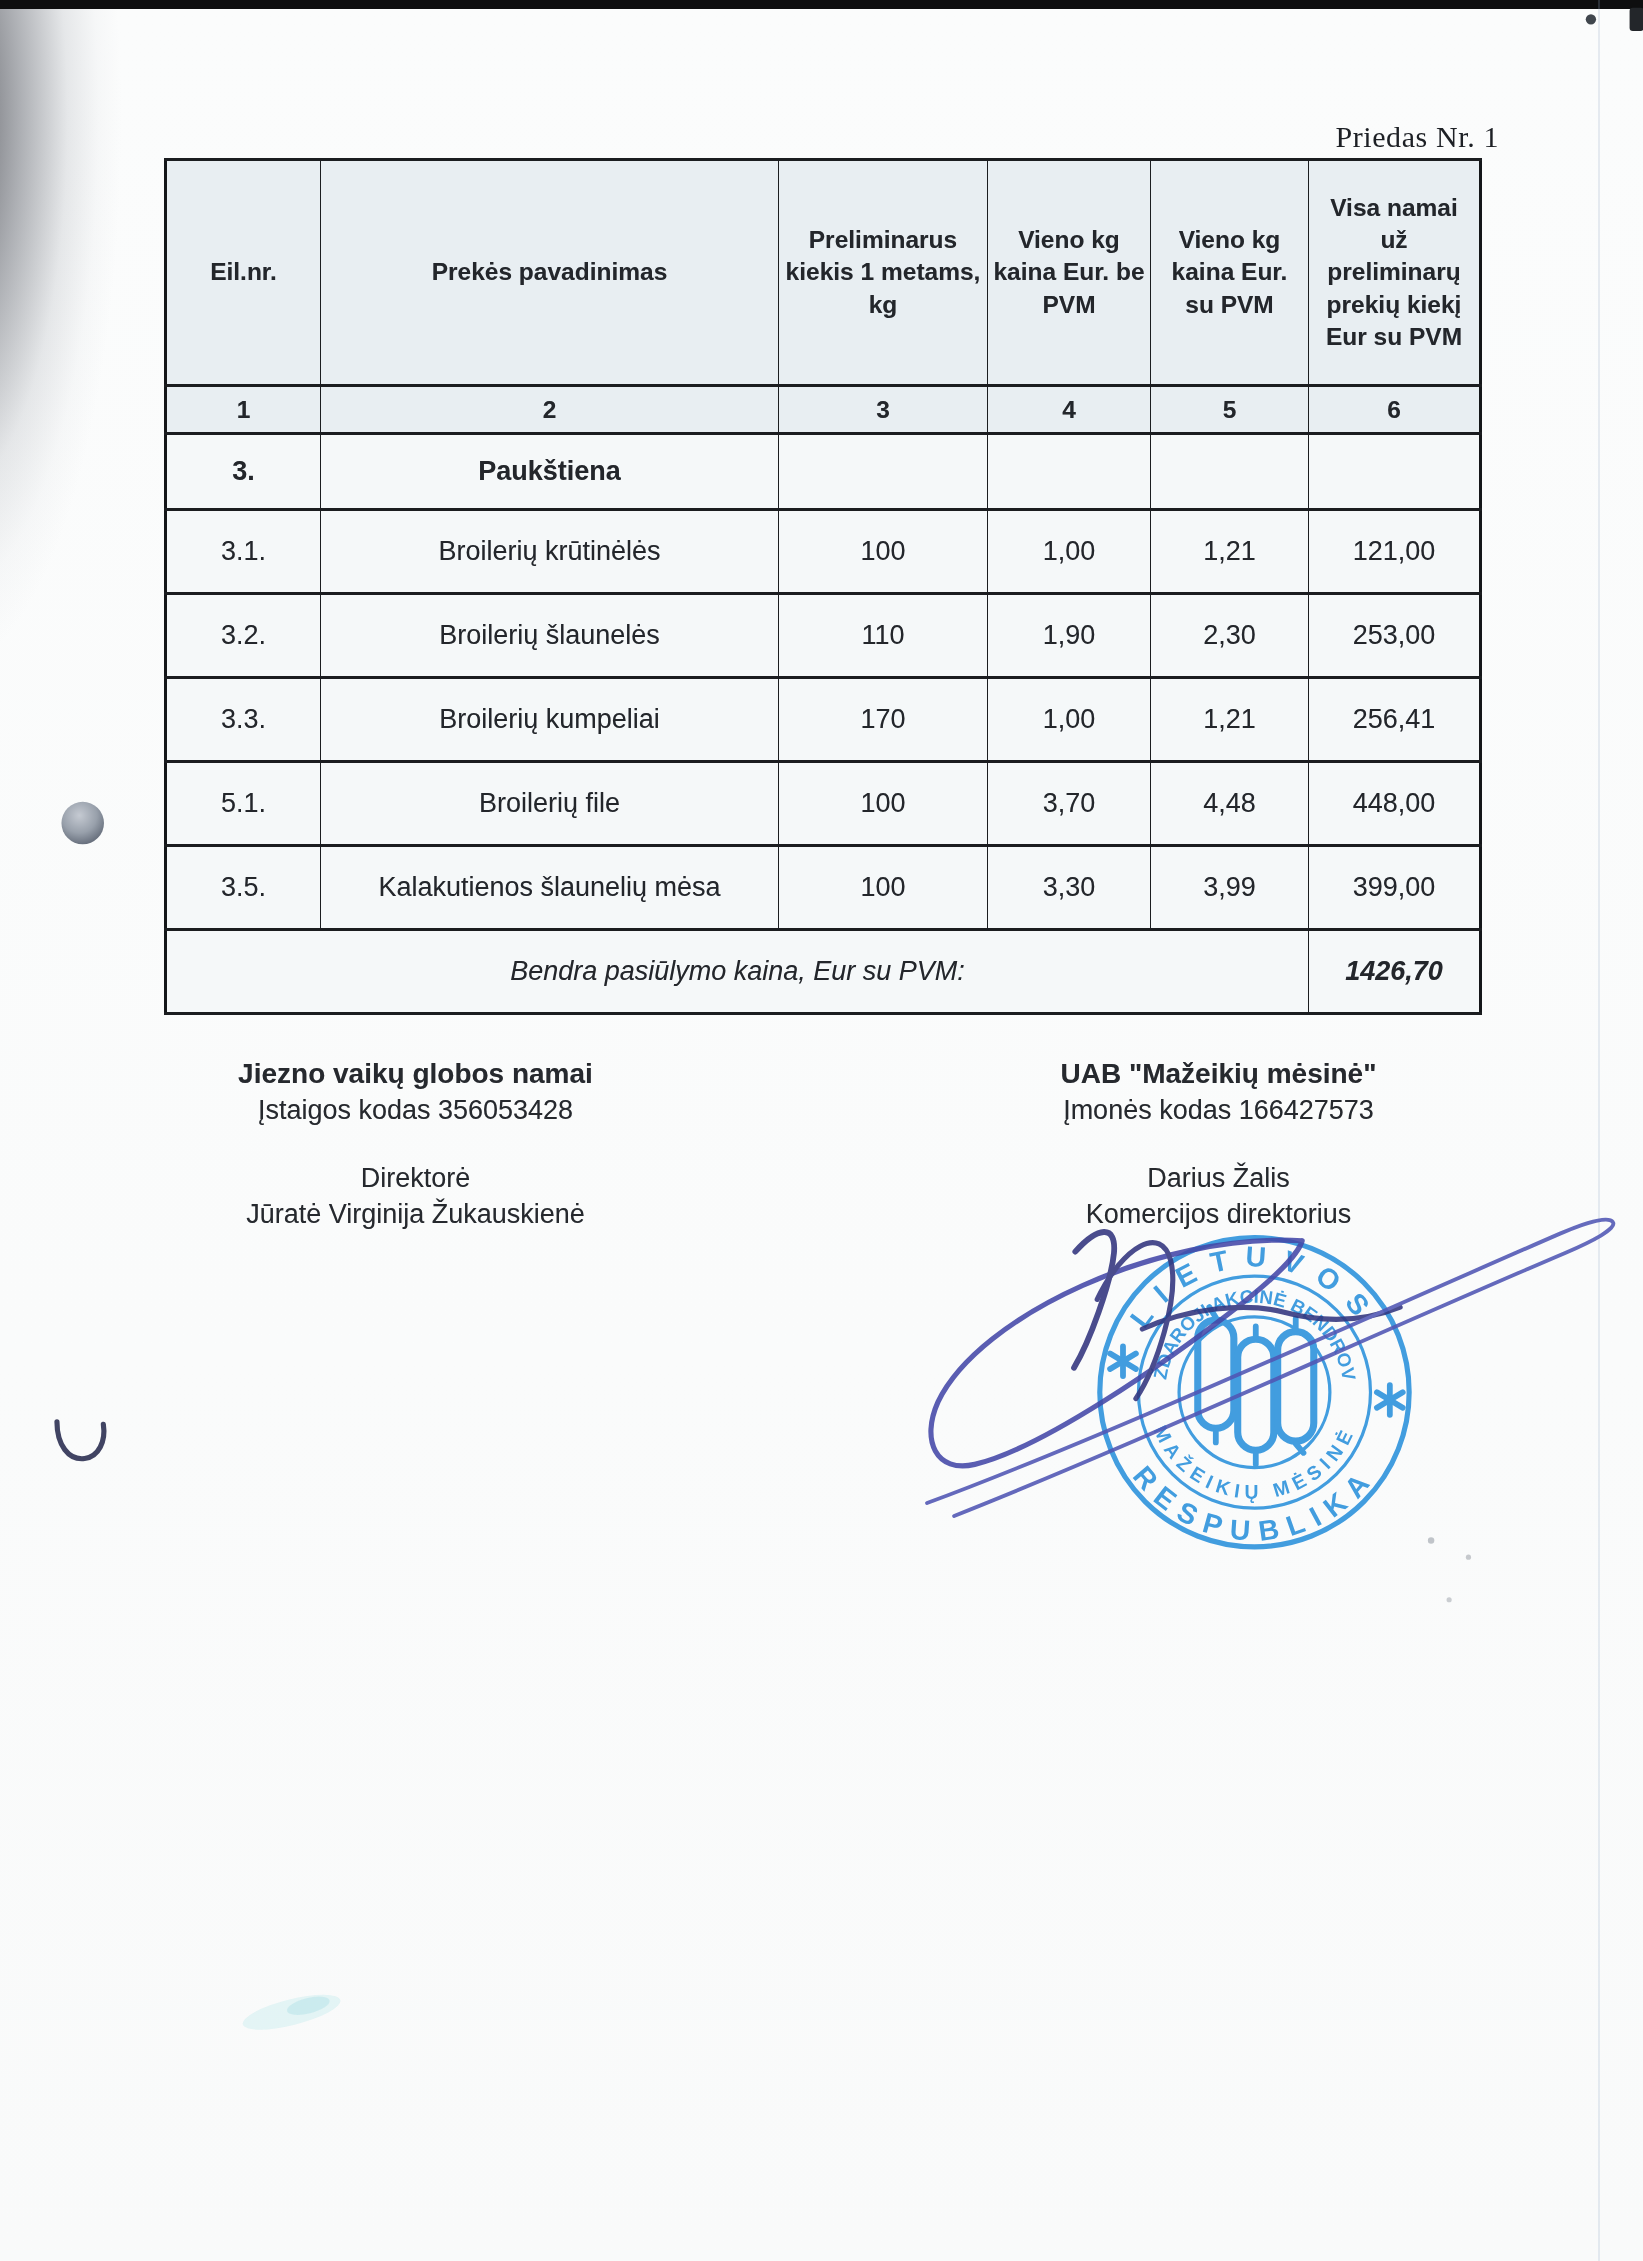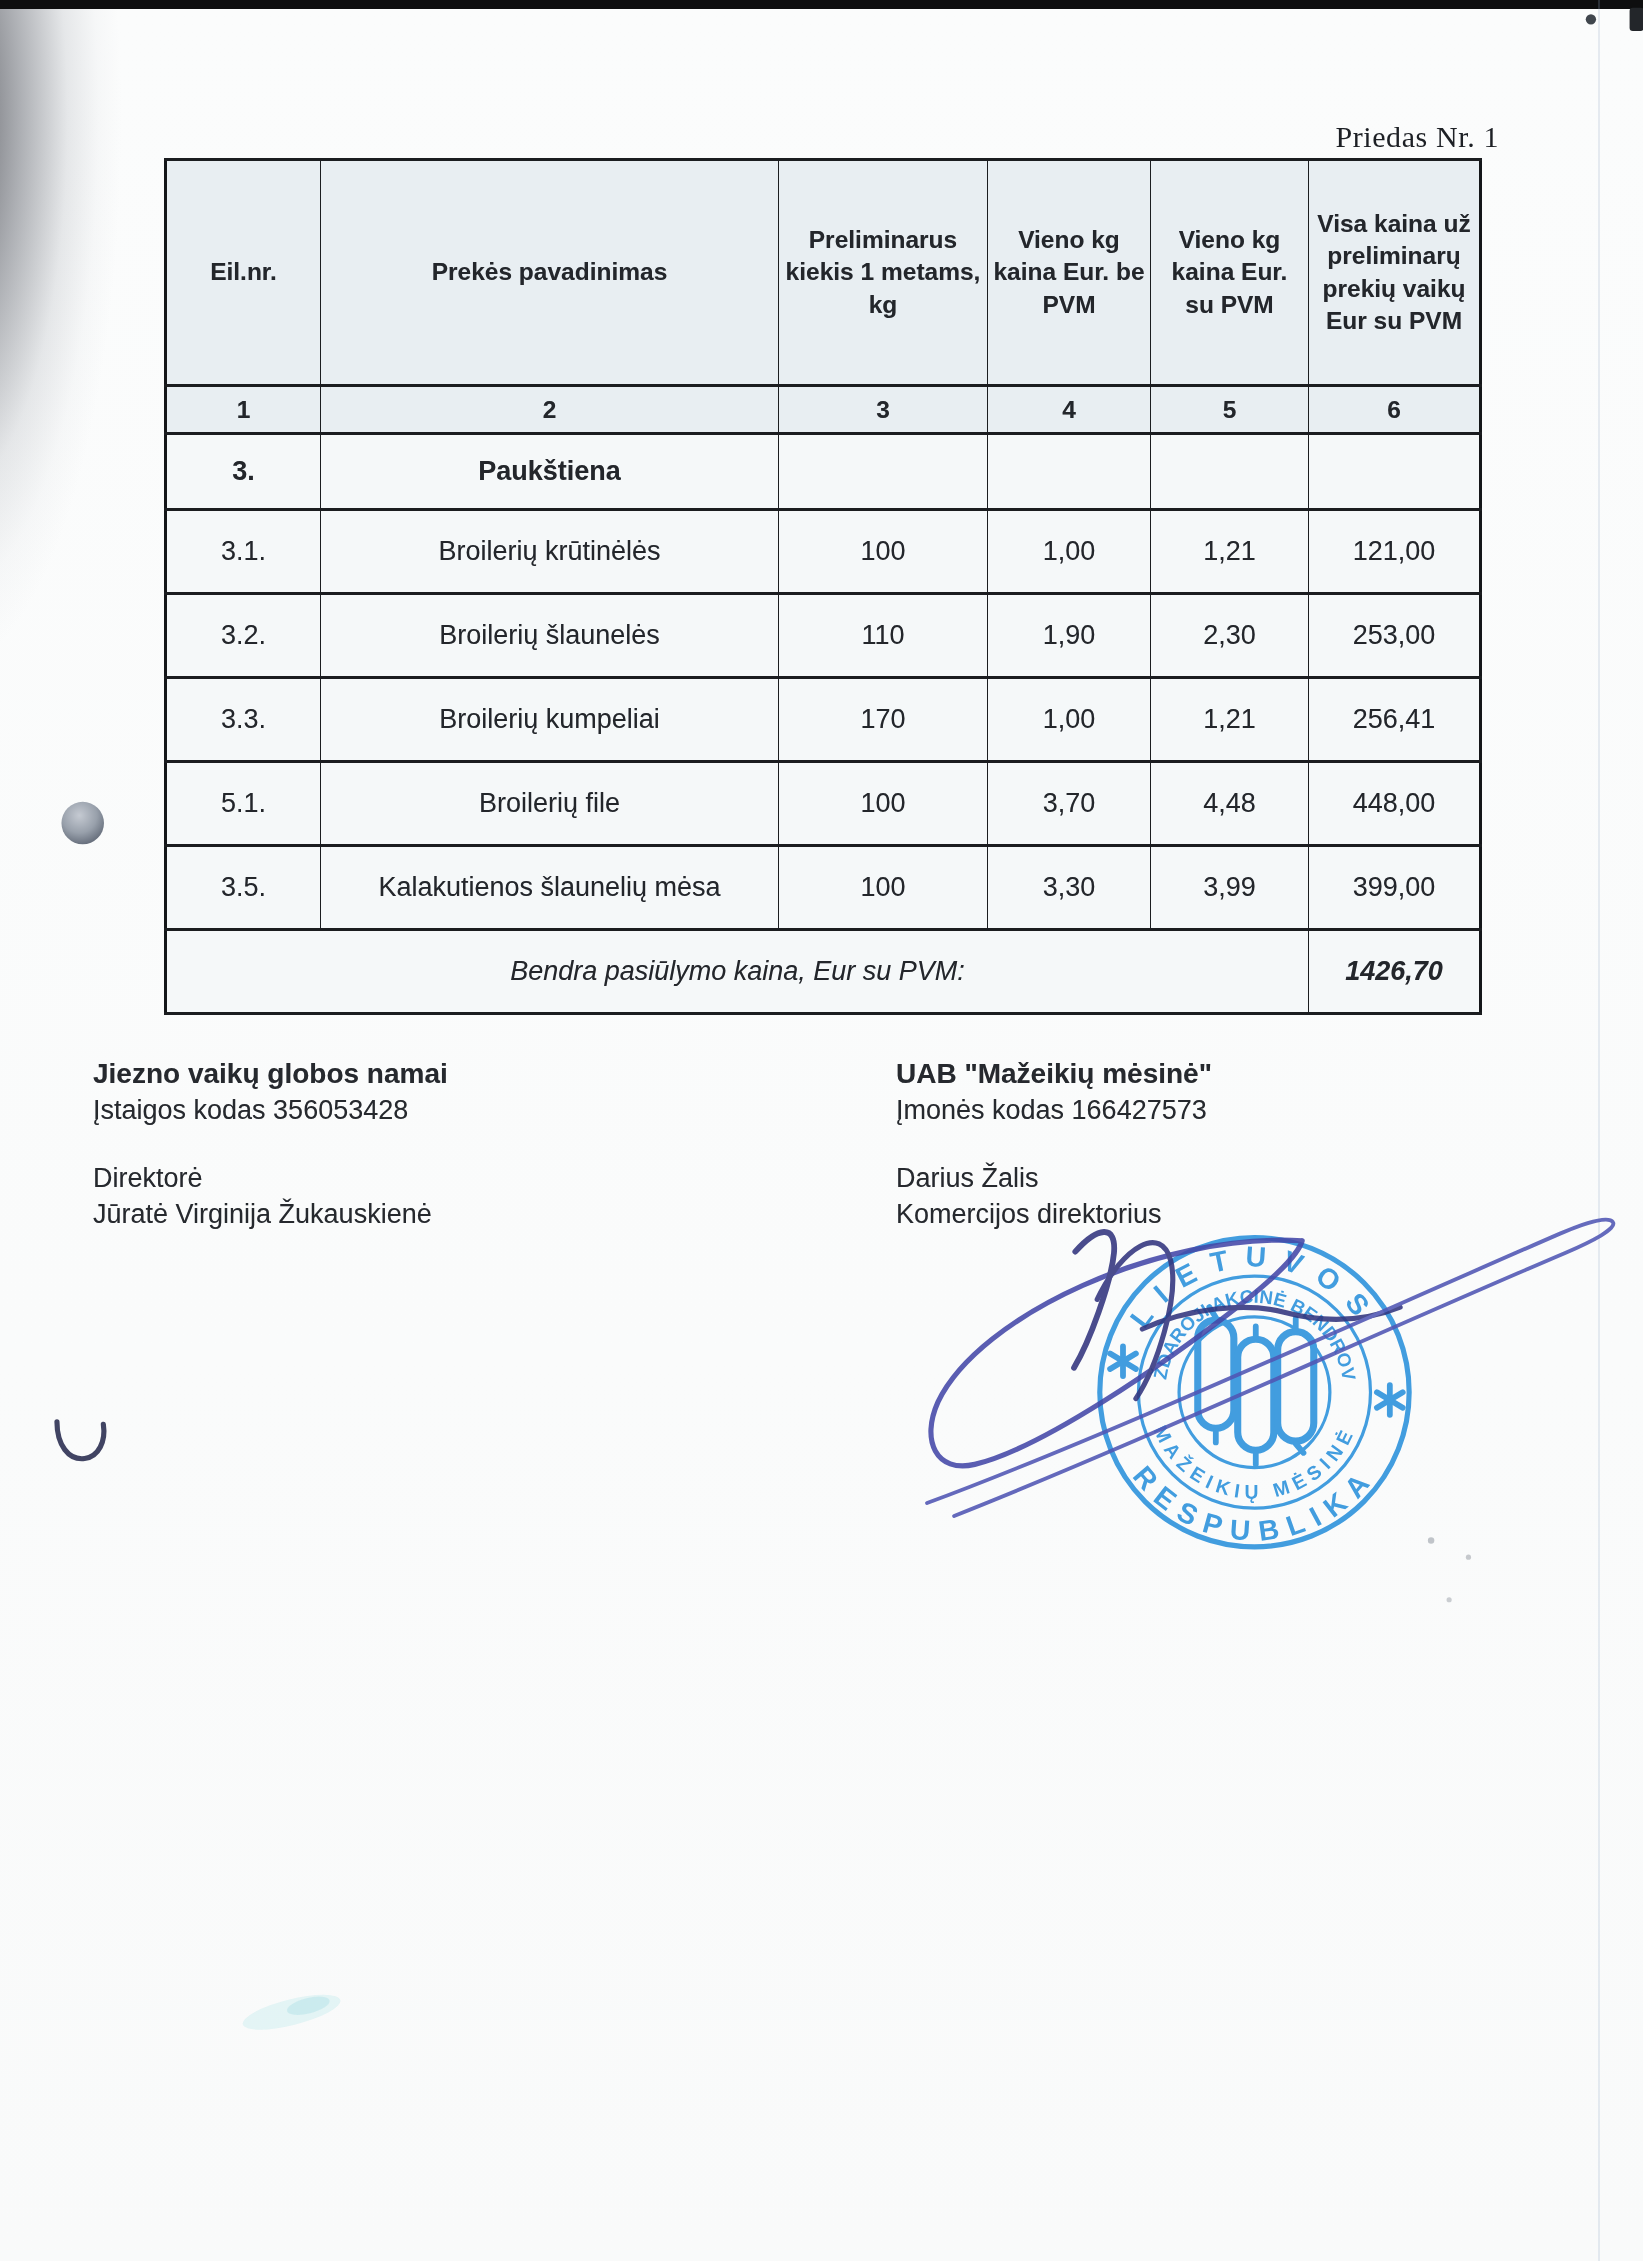--- a/index.html
+++ b/index.html
@@ -39,21 +39,21 @@
   table.price{border:3.9px solid #141619;}
   tr.r-head{height:226px;}  tr.r-head th{background:#e8eef2;font-size:24.5px;font-weight:bold;line-height:1.32;}
   tr.r-num{height:48px;}    tr.r-num td{background:#e8eef2;font-weight:bold;font-size:24.5px;}
   tr.r-group{height:76px;} tr.r-group td{font-weight:bold;}
   tr.r-item{height:84px;}
   tr.r-total{height:84px;font-style:italic;}
   td.cell-name{text-align:left;padding-left:10.3px;}
   td.total-label{text-align:right;padding-right:13px;}
   td.total-value{font-weight:bold;margin-left:44px;}
   
-  .org{position:absolute;width:645px;text-align:left;font-size:27px;line-height:36px;color:#26292e;
+  .org{position:absolute;width:645px;text-align:center;font-size:27px;line-height:36px;color:#26292e;
        text-shadow:0 0 0.6px rgba(20,25,35,0.25);}
   .org .org-name{font-weight:bold;font-size:28px;}
   .org .org-gap{height:32px;}
   .org.buyer{left:93px;top:1056px;}
   .org.supplier{left:896px;top:1056px;}
   
   svg.overlay{position:absolute;left:0;top:0;pointer-events:none;}
   .stamp-text{font-family:"Liberation Sans",sans-serif;font-weight:bold;}
 </style>
 </head>
@@ -77,21 +77,21 @@
         <col style="width:158px">
         <col style="width:172px">
     </colgroup>
     <tbody>
         <tr class="r-head">
       <th>Eil.nr.</th>
       <th>Prekės pavadinimas</th>
       <th>Preliminarus kiekis 1 metams, kg</th>
       <th>Vieno kg kaina Eur. be PVM</th>
       <th>Vieno kg kaina Eur. su PVM</th>
-      <th>Visa kaina už preliminarų prekių vaikų Eur su PVM</th>
+      <th>Visa namai už preliminarų prekių kiekį Eur su PVM</th>
     </tr>
     <tr class="r-num">
       <td>1</td>
       <td>2</td>
       <td>3</td>
       <td>4</td>
       <td>5</td>
       <td>6</td>
     </tr>
     <tr class="r-group">

